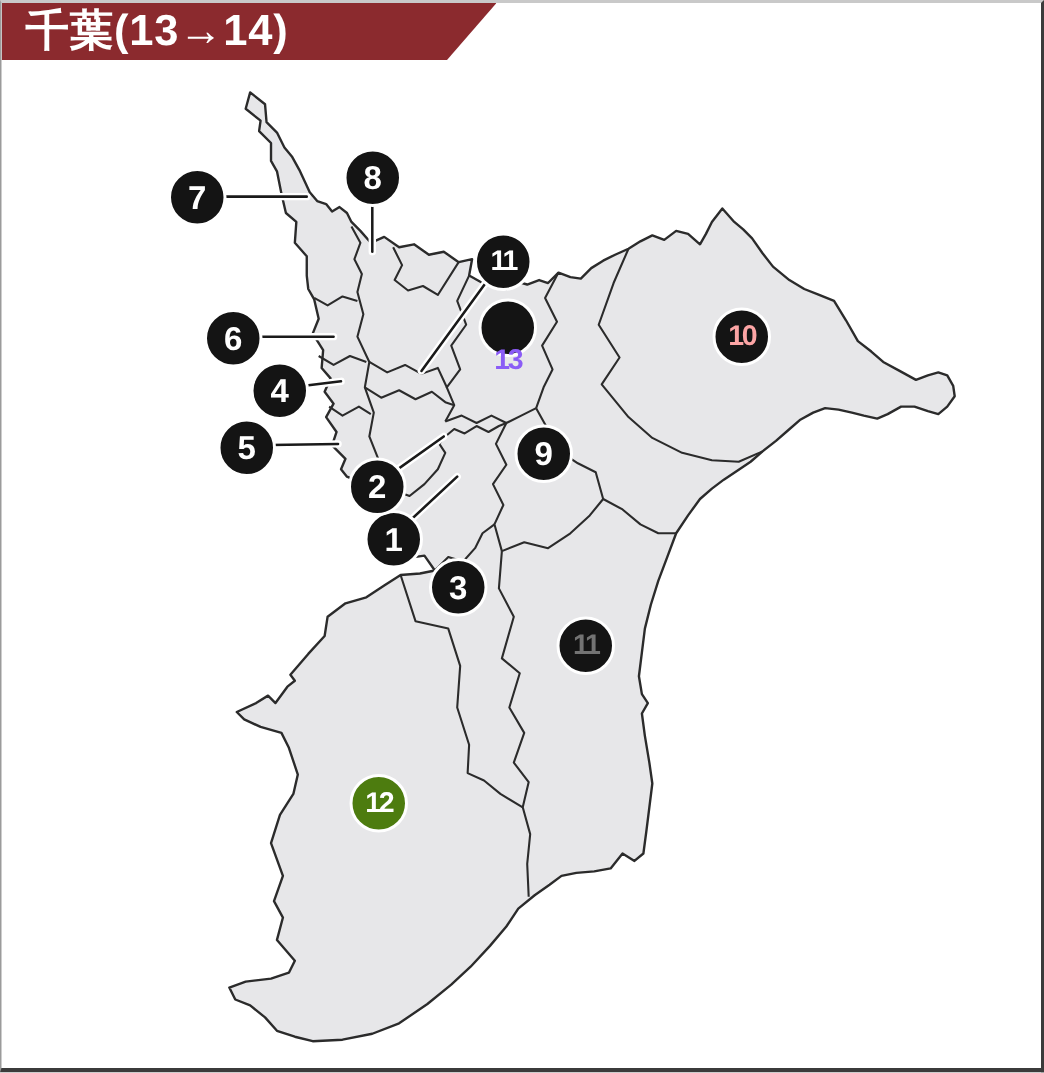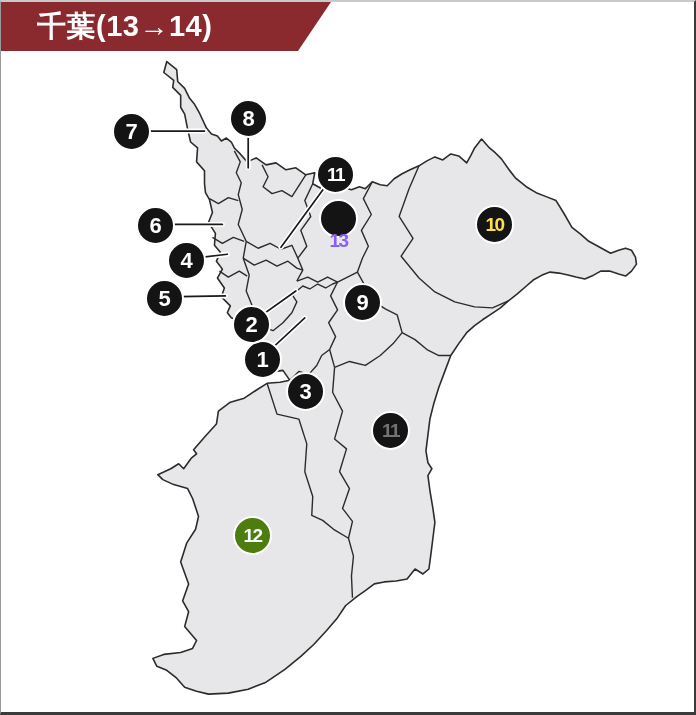--- a/index.html
+++ b/index.html
@@ -11,23 +11,23 @@
     border-bottom:3px solid #3b3b3b;
     border-left:1px solid #9b9b9b;
     font-family:"Liberation Sans","DejaVu Sans",sans-serif;
   }
   svg.map{position:absolute;top:0;left:0;width:100%;height:100%;}
   .pref{stroke:#2b2b2b;stroke-width:1.6;stroke-linejoin:round;}
   .bounds path{fill:none;stroke:#2b2b2b;stroke-width:1.4;stroke-linejoin:round;}
   .lcase{stroke:#ffffff;stroke-width:5;stroke-linecap:round;}
   .lcore{stroke:#1a1a1a;stroke-width:1.7;stroke-linecap:round;}
   .banner{
-    position:absolute;top:0;left:0;width:330px;height:49px;z-index:3;
+    position:absolute;top:0;left:0;width:330px;height:38px;z-index:3;
     clip-path:polygon(0 0,100% 0,calc(100% - 33px) 100%,0 100%);
-    display:flex;align-items:center;padding-left:36px;box-sizing:border-box;
+    display:flex;align-items:center;padding-left:16px;box-sizing:border-box;
   }
   .banner .title{font-size:29px;font-weight:bold;letter-spacing:.5px;white-space:nowrap;}
   .marker{
     position:absolute;width:35px;height:35px;border-radius:50%;
     border:2.5px solid #ffffff;box-sizing:content-box;z-index:2;
     display:flex;align-items:center;justify-content:center;
   }
   .marker span{font-weight:bold;font-size:22px;line-height:1;}
   .marker.two span{font-size:19px;letter-spacing:-1.5px;}
 </style>
@@ -122,21 +122,21 @@
   <div class="marker" style="left: 111px; top: 110px; background-color: rgb(20, 20, 20);">
     <span style="color: rgb(255, 255, 255);">7</span>
   </div>
   <div class="marker" style="left: 228px; top: 97px; background-color: rgb(20, 20, 20);">
     <span style="color: rgb(255, 255, 255);">8</span>
   </div>
   <div class="marker" style="left: 342px; top: 281px; background-color: rgb(20, 20, 20);">
     <span style="color: rgb(255, 255, 255);">9</span>
   </div>
   <div class="marker two" style="left: 474px; top: 203px; background-color: rgb(20, 20, 20);">
-    <span style="color: #fde047;">10</span>
+    <span style="color: #fca5a5;">10</span>
   </div>
   <div class="marker two" style="left: 370px; top: 409px; background-color: rgb(20, 20, 20);">
     <span style="color: #737373;">11</span>
   </div>
   <div class="marker two" style="left: 232px; top: 514px; background-color: #4d7c0f;">
     <span style="color: rgb(255, 255, 255);">12</span>
   </div>
   <div class="marker two" style="left: 318px; top: 197px; background-color: rgb(20, 20, 20);">
     <span style="color: #8b5cf6; margin-top: 44px;">13</span>
   </div>

